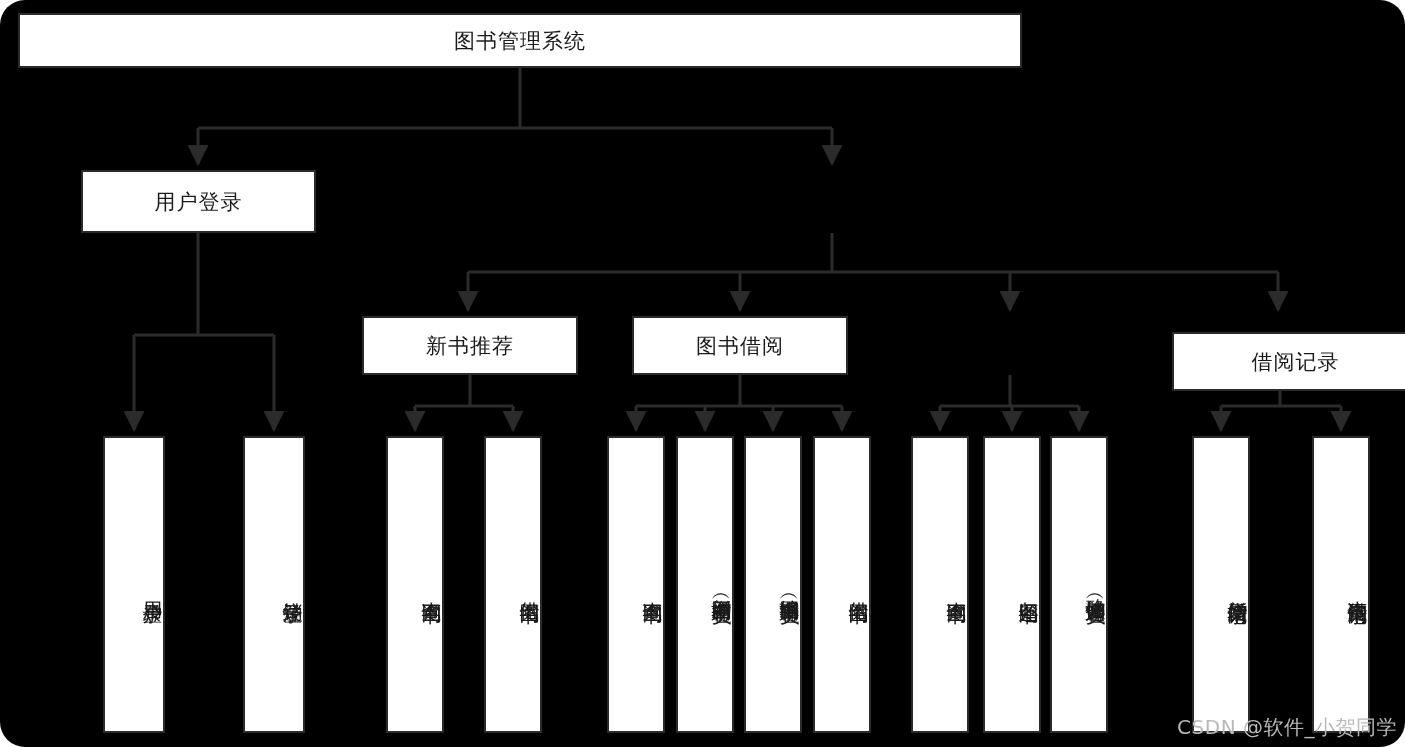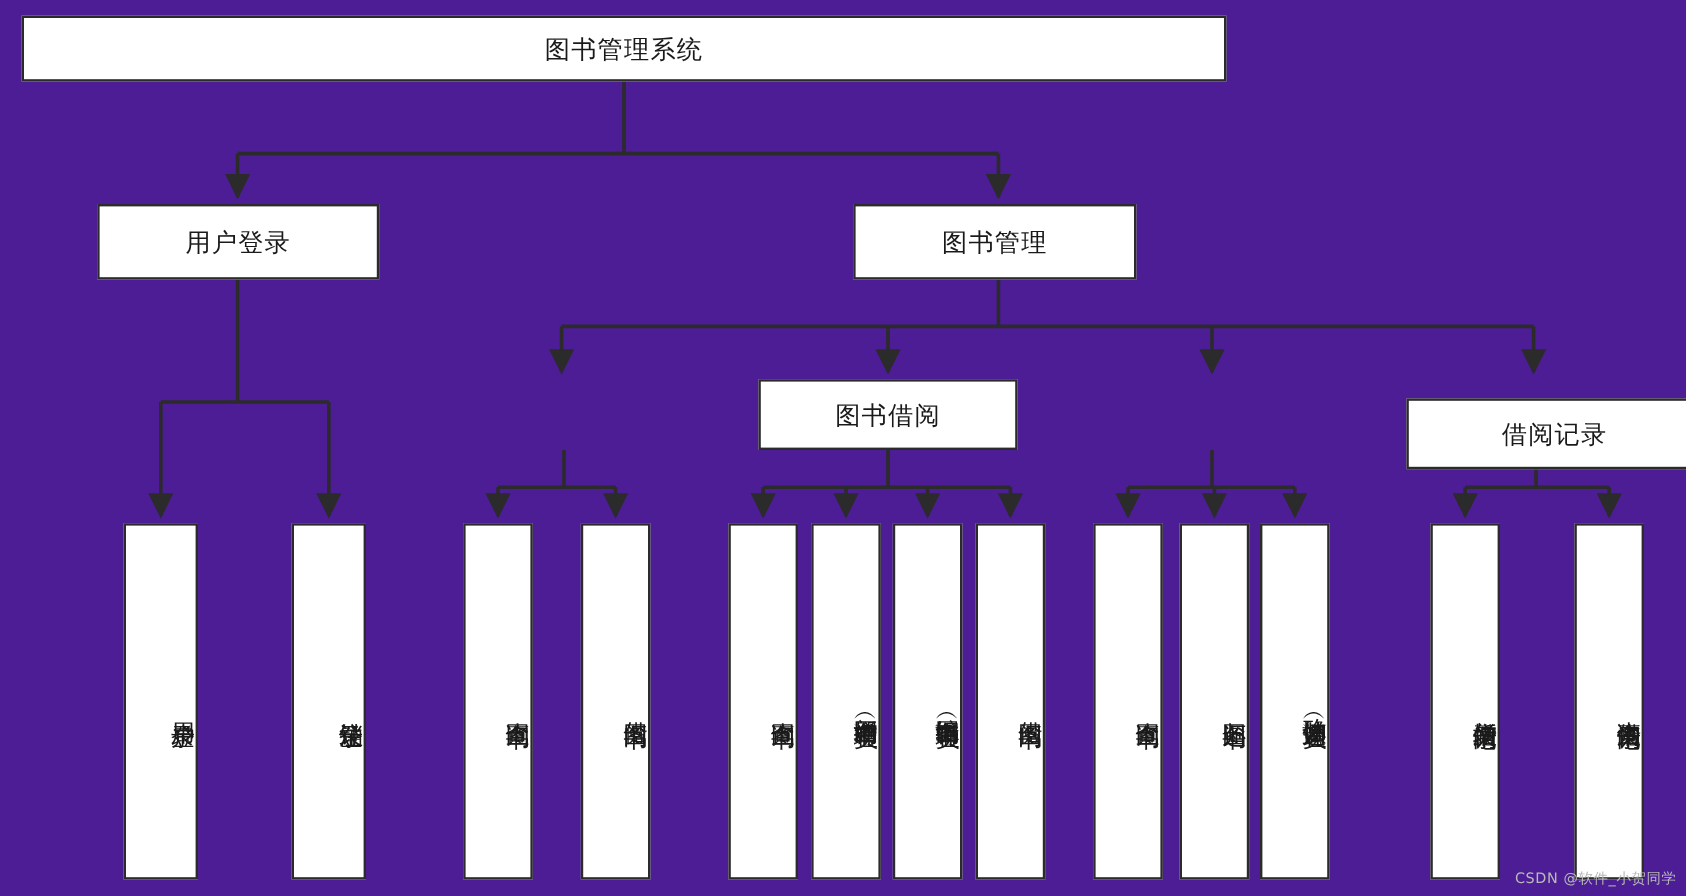--- a/index.html
+++ b/index.html
@@ -7,22 +7,23 @@
     padding: 0;
     background: #ffffff;
   }
   body {
     font-family: "DejaVu Sans", "Liberation Sans", sans-serif;
   }
   #canvas {
     position: relative;
     width: 1405px;
     height: 747px;
-    background: #4c1d95;
+    background: #000000;
     overflow: hidden;
+    border-radius: 25px;
   }
   svg#wires {
     position: absolute;
     left: 0;
     top: 0;
     width: 1405px;
     height: 747px;
     pointer-events: none;
   }
   .node {
@@ -51,21 +52,21 @@
   }
   .node.vert .vtext {
     writing-mode: vertical-rl;
     text-orientation: upright;
     white-space: nowrap;
   }
   #watermark {
     position: absolute;
     right: 8px;
     bottom: 6px;
-    font-size: 12px;
+    font-size: 20px;
     color: #b9b9b9;
     letter-spacing: 0.5px;
     white-space: nowrap;
   }
 </style>
 </head>
 <body>
 
 <div id="canvas">
 
@@ -120,24 +121,24 @@
   </svg>
 
   <div class="node horiz" style="left:18px; top:13px; width:1004px; height:55px;">
     <span>图书管理系统</span>
   </div>
 
   <div class="node horiz" style="left:81px; top:170px; width:235px; height:63px;">
     <span>用户登录</span>
   </div>
 
-  <div class="node horiz" style="left:711px; top:170px; width:236px; height:63px;">
-    <span>图书管理</span>
-  </div>
-
+
+  <div class="node horiz" style="left:362px; top:316px; width:216px; height:59px;">
+    <span>新书推荐</span>
+  </div>
 
   <div class="node horiz" style="left:632px; top:316px; width:216px; height:59px;text-align:center;">
     <span>图书借阅</span>
   </div>
 
 
   <div class="node horiz" style="left:1172px; top:332px; width:247px; height:59px;">
     <span>借阅记录</span>
   </div>
 

